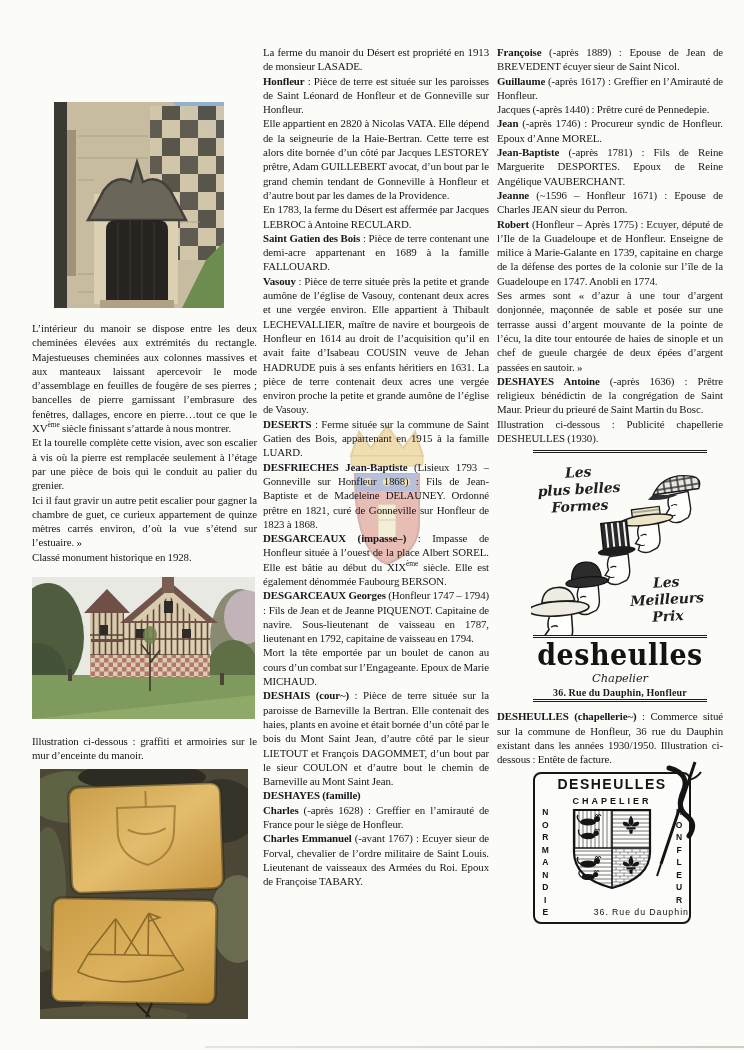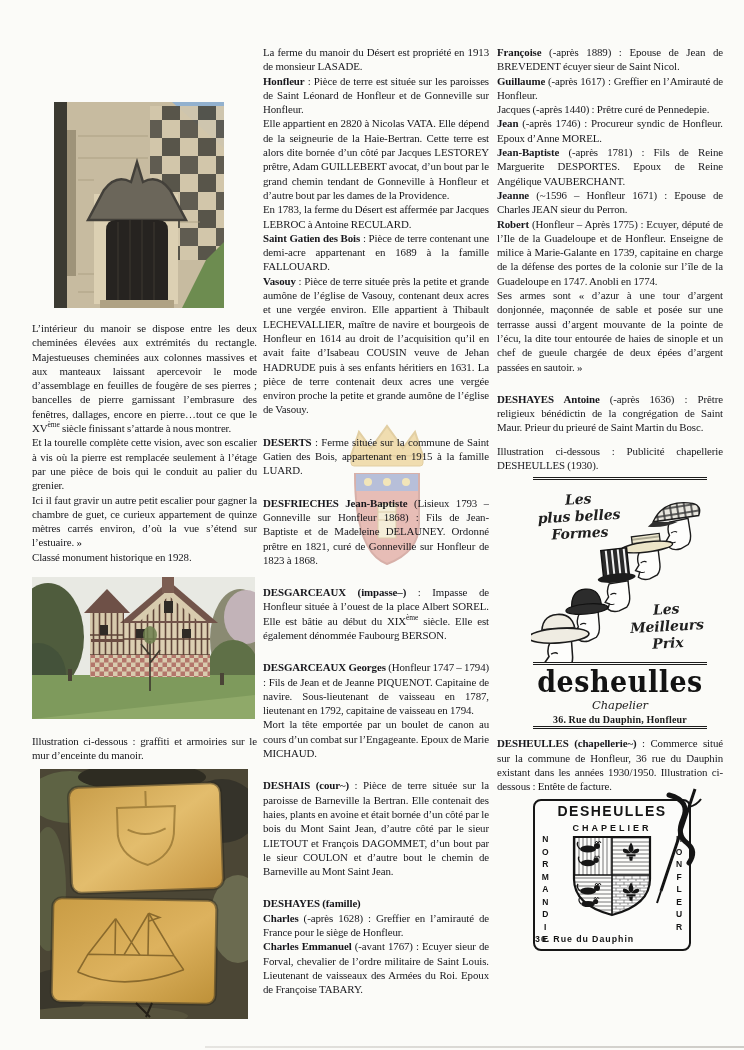--- a/index.html
+++ b/index.html
@@ -15,22 +15,22 @@
   .col {
     position:absolute; top:45px; width:226px;
     font-size:10.9px; line-height:14.3px;
     letter-spacing:-0.1px; word-spacing:-0.3px;
     text-align:justify; z-index:2; height:1000px; overflow:hidden;
   }
   #col-left  { left:32px;  top:62px; width:225px; height:985px;margin-top:40px; }
   #col-mid   { left:263px; }
   #col-right { left:497px; }
   p.entry { text-align:justify; }
-  p.gap { margin-top:18px; }
-  p.gap-sm { margin-top:9px; }
+  p.gap { margin-top:0; }
+  p.gap-sm { margin-top:0; }
   b.lead { font-weight:bold; }
   sup { font-size:7.5px; line-height:0; }
   .photo { position:relative; overflow:hidden; background:#ccc; }
   .photo-door  { width:170px; height:206px; margin:0 0 13px 22px; }
   .photo-house { width:223px; height:142px; margin:13px 0 0 0; }
   .photo-wall  { width:208px; height:250px; margin:6px 0 0 8px; }
   .caption { margin-top:15px; }
   
   .watermark { position:absolute; left:331px; top:422px; width:112px; height:156px; z-index:1; opacity:.42; }
   
@@ -59,22 +59,22 @@
               font-size:14px; letter-spacing:1.5px; color:#141414; }
   .lh-sub { position:absolute; top:20px; left:0; width:100%; text-align:center;
             font-family:"Liberation Sans", sans-serif; font-weight:bold;
             font-size:9px; letter-spacing:3px; color:#141414; }
   .lh-side { position:absolute; top:33px; height:104px;
              font-family:"Liberation Sans", sans-serif; font-weight:bold;
              font-size:8.5px; letter-spacing:2.5px; color:#141414;
              writing-mode:vertical-rl; text-orientation:upright; }
   .lh-side.left { left:3px; } .lh-side.right { right:3px; }
   .lh-shield { position:absolute; left:31px; top:32px; }
-  .lh-addr { position:absolute; bottom:2px; left:0; width:100%; text-align:left;
-             font-family:"Liberation Sans", sans-serif; font-weight:bold;
+  .lh-addr { position:absolute; bottom:2px; left:0; width:100%; text-align:right;
+             font-family:"Liberation Sans", sans-serif; font-weight:normal;
              font-size:8.8px; letter-spacing:1px; color:#141414; }
   .lh-quill { position:absolute; right:-20px; top:-14px; }
   .scan-line { position:absolute; left:205px; right:0; bottom:2px; height:2px;
                background:linear-gradient(90deg,#dddbd7,#bab7b2); opacity:.7; z-index:3; }
 </style>
 </head>
 <body>
 
 <div class="page">
 

